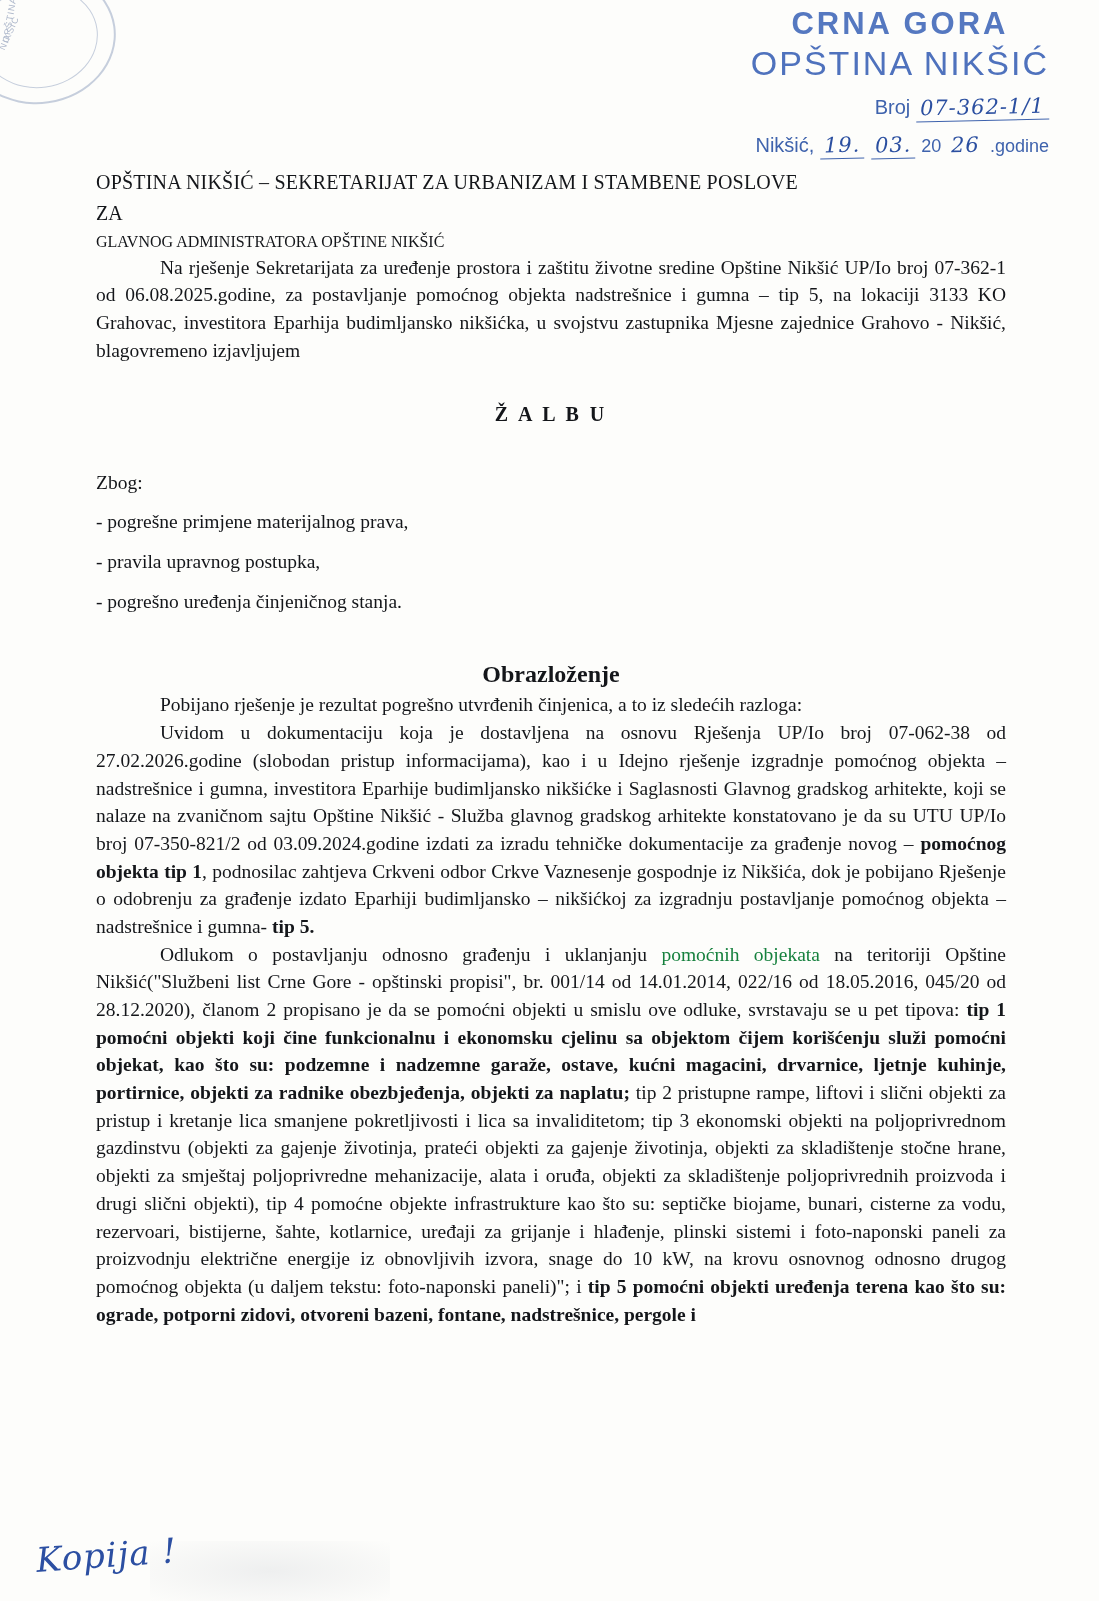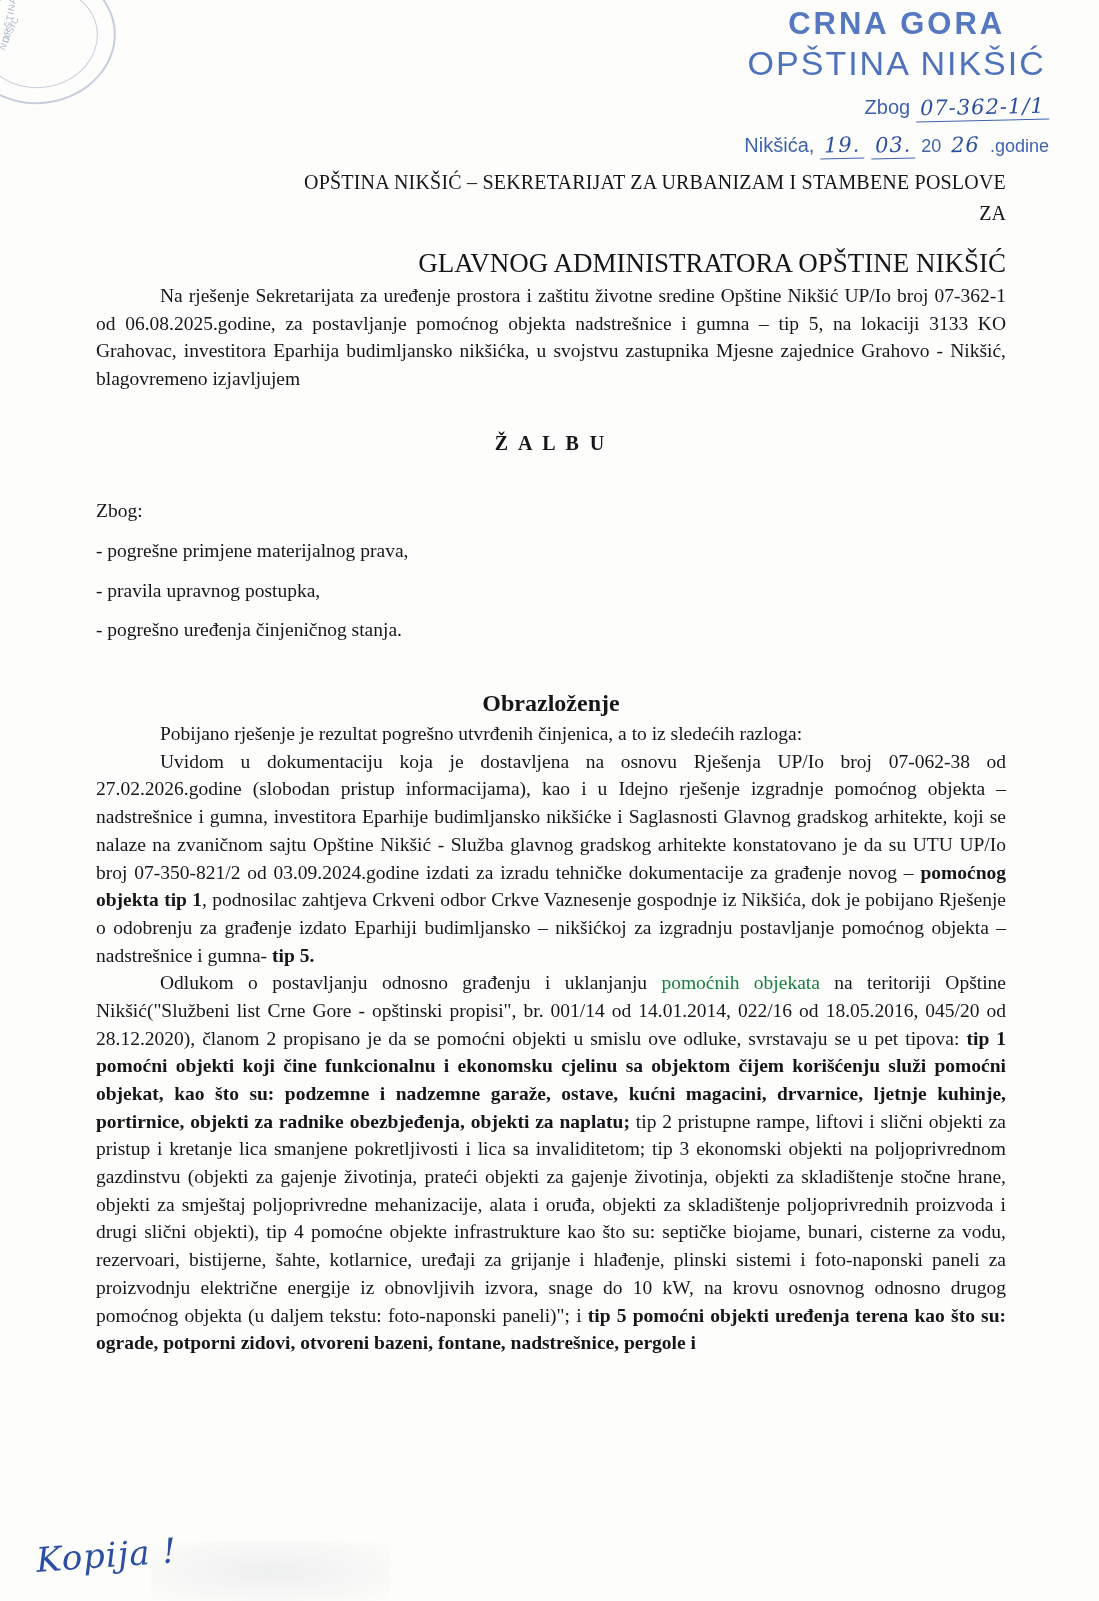--- a/index.html
+++ b/index.html
@@ -113,24 +113,24 @@
   
   .doc {
     position: absolute;
     left: 96px;
     top: 168px;
     width: 910px;
     color: #14161a;
     font-size: 19.5px;
     line-height: 1.42;
   }
-  .ctr { text-align: right; }
+  .ctr { text-align: left; }
   .title-l1 { font-size: 20px; letter-spacing: .2px; }
   .title-l2 { font-size: 20px; margin-top: 3px; }
-  .title-l3 { font-size: 27px; margin-top: 16px; }
+  .title-l3 { font-size: 16px; margin-top: 3px; }
 
   p.just {
     text-align: justify;
     margin: 0;
   }
   .p-intro {
     margin-top: 34px;
     text-indent: 64px;
   }
   .zalbu {
@@ -184,26 +184,26 @@
     <div class="seal-inner"></div>
     <div class="seal-text">OPŠTINA</div>
     <div class="seal-text2">NIKŠIĆ</div>
   </div>
 
   <div class="hdr">
     <div class="hdr-line1">CRNA GORA</div>
     <div class="hdr-line2">OPŠTINA NIKŠIĆ</div>
 
     <div class="hdr-row">
-      <span>Zbog</span>
+      <span>Broj</span>
       <span class="handwrite">07-362-1/1</span>
     </div>
 
     <div class="hdr-row">
-      <span>Nikšića,</span>
+      <span>Nikšić,</span>
       <span class="handwrite">19.</span>
       <span class="handwrite">03.</span>
       <span class="small">20</span>
       <span class="handwrite nb">26</span>
       <span class="small">.godine</span>
     </div>
   </div>
 
   <div class="doc">
 

